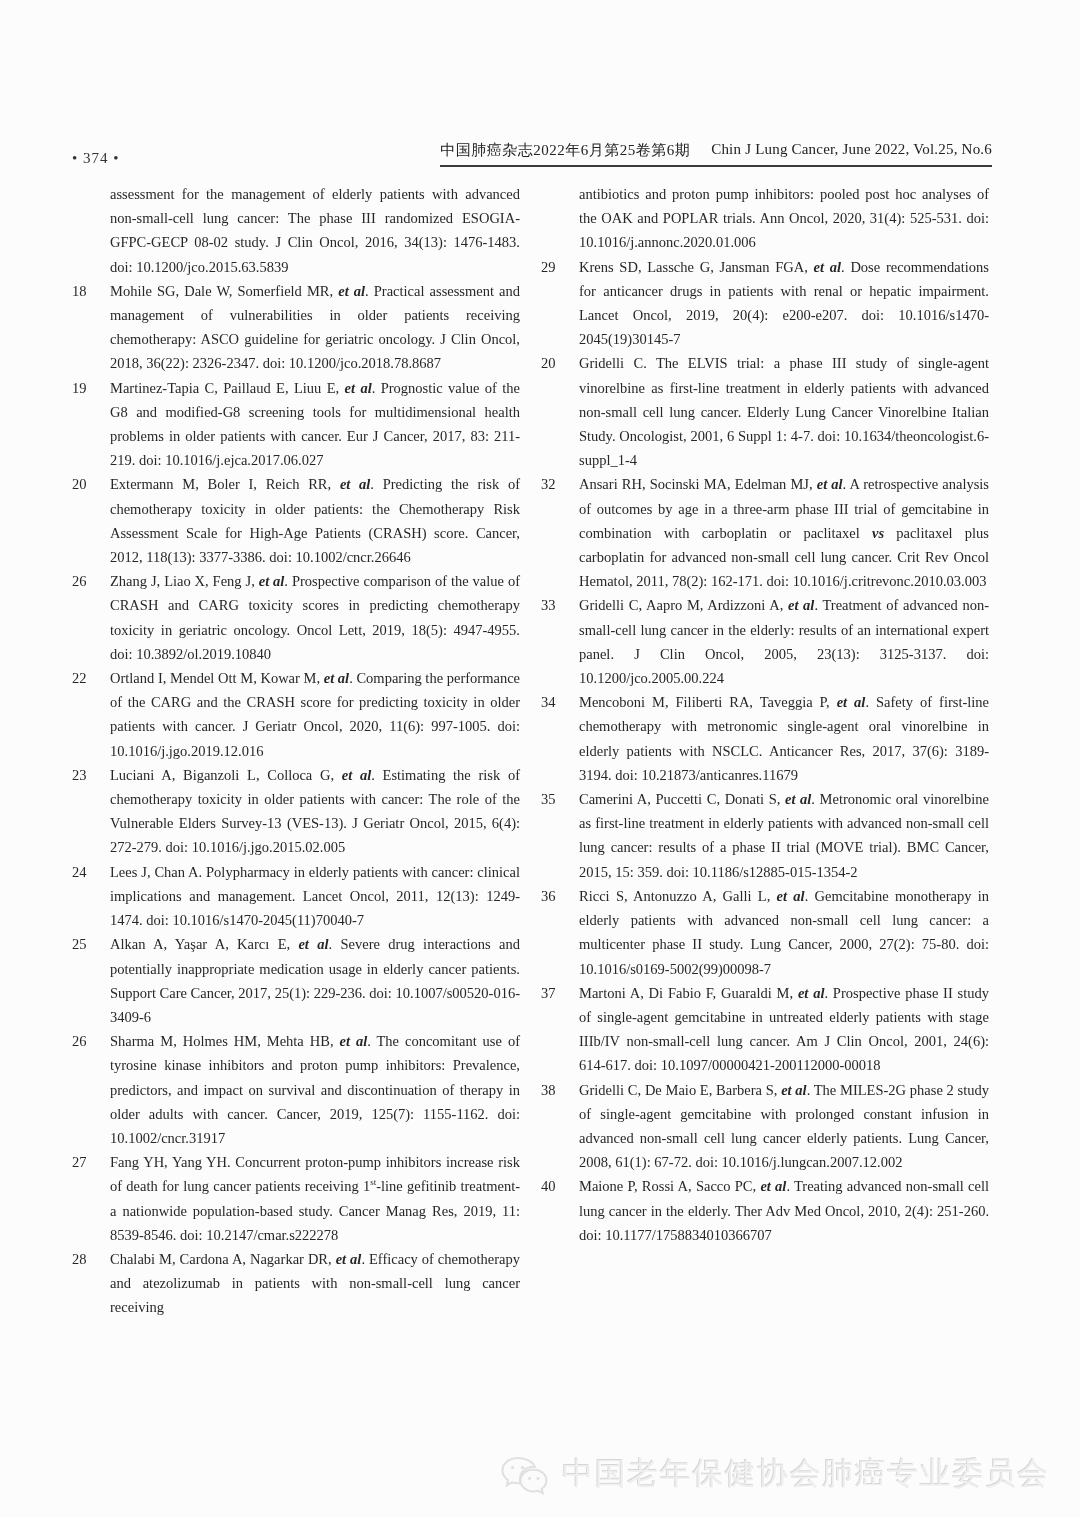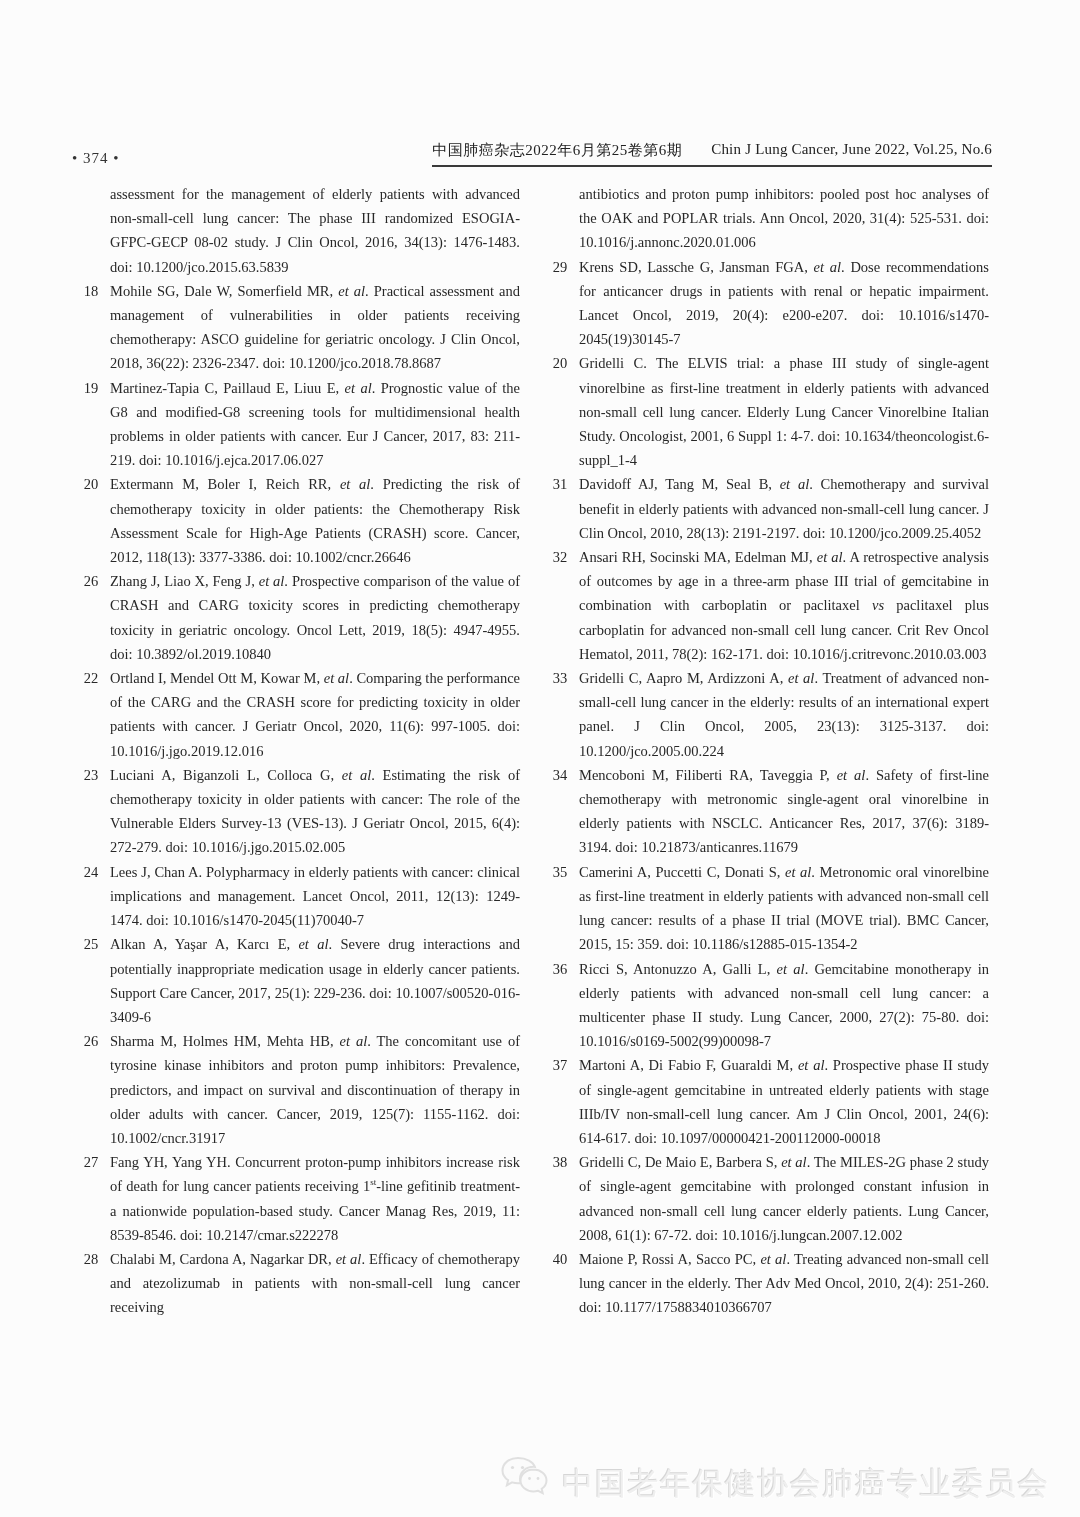--- a/index.html
+++ b/index.html
@@ -22,21 +22,21 @@
     display: flex;
     justify-content: space-between;
     align-items: flex-end;
     font-size: 15px;
   }
   .page-number { letter-spacing: 1px; color: #333; }
   .journal-title {
     border-bottom: 2px solid #3a3a3a;
     padding-bottom: 5px;
     display: inline-flex;
-    gap: 29px;
+    gap: 21px;
     color: #222;
   }
   .journal-title .cn { letter-spacing: 0.5px; }
   .journal-title .en { letter-spacing: 0.2px; }
   
   .columns {
     position: absolute;
     top: 182px; left: 72px;
     width: 917px;
     display: flex;
@@ -45,31 +45,31 @@
   .col { width: 448px; }
   .ref {
     display: flex;
     font-size: 14.5px;
     line-height: 24.2px;
     text-align: justify;
     color: #272727;
   }
   .ref-num {
     flex: 0 0 38px;
-    text-align: center;
+    text-align: left;
   }
   .ref-text { flex: 1; }
-  .ref-text i { font-style: italic; }
+  .ref-text i { font-style: italic; font-weight: bold; }
   .ref-text sup { font-size: 9px; line-height: 0; }
   
   .page-footer {
     position: absolute;
     right: 30px; bottom: 12px;
     display: flex;
-    align-items: flex-end;
+    align-items: flex-start;
     gap: 12px;
   }
   .wm-icon { display: inline-block; width: 52px; height: 52px; }
   .wm-text {
     font-family: "Liberation Sans", sans-serif;
     font-size: 31px;
     letter-spacing: 1.5px;
     color: #efefef;
     text-shadow: -1px -1px 0 #d6d6d6, 1px 1px 1px #ffffff;
     white-space: nowrap;
@@ -144,24 +144,20 @@
           <span class="ref-num"></span>
           <span class="ref-text">antibiotics and proton pump inhibitors: pooled post hoc analyses of the OAK and POPLAR trials. Ann Oncol, 2020, 31(4): 525-531. doi: 10.1016/j.annonc.2020.01.006</span>
         </div>
         <div class="ref">
           <span class="ref-num">29</span>
           <span class="ref-text">Krens SD, Lassche G, Jansman FGA, <i>et al</i>. Dose recommendations for anticancer drugs in patients with renal or hepatic impairment. Lancet Oncol, 2019, 20(4): e200-e207. doi: 10.1016/s1470-2045(19)30145-7</span>
         </div>
         <div class="ref">
           <span class="ref-num">20</span>
           <span class="ref-text">Gridelli C. The ELVIS trial: a phase III study of single-agent vinorelbine as first-line treatment in elderly patients with advanced non-small cell lung cancer. Elderly Lung Cancer Vinorelbine Italian Study. Oncologist, 2001, 6 Suppl 1: 4-7. doi: 10.1634/theoncologist.6-suppl_1-4</span>
-        </div>
-        <div class="ref">
-          <span class="ref-num">31</span>
-          <span class="ref-text">Davidoff AJ, Tang M, Seal B, <i>et al</i>. Chemotherapy and survival benefit in elderly patients with advanced non-small-cell lung cancer. J Clin Oncol, 2010, 28(13): 2191-2197. doi: 10.1200/jco.2009.25.4052</span>
         </div>
         <div class="ref">
           <span class="ref-num">32</span>
           <span class="ref-text">Ansari RH, Socinski MA, Edelman MJ, <i>et al</i>. A retrospective analysis of outcomes by age in a three-arm phase III trial of gemcitabine in combination with carboplatin or paclitaxel <i>vs</i> paclitaxel plus carboplatin for advanced non-small cell lung cancer. Crit Rev Oncol Hematol, 2011, 78(2): 162-171. doi: 10.1016/j.critrevonc.2010.03.003</span>
         </div>
         <div class="ref">
           <span class="ref-num">33</span>
           <span class="ref-text">Gridelli C, Aapro M, Ardizzoni A, <i>et al</i>. Treatment of advanced non-small-cell lung cancer in the elderly: results of an international expert panel. J Clin Oncol, 2005, 23(13): 3125-3137. doi: 10.1200/jco.2005.00.224</span>
         </div>
         <div class="ref">

